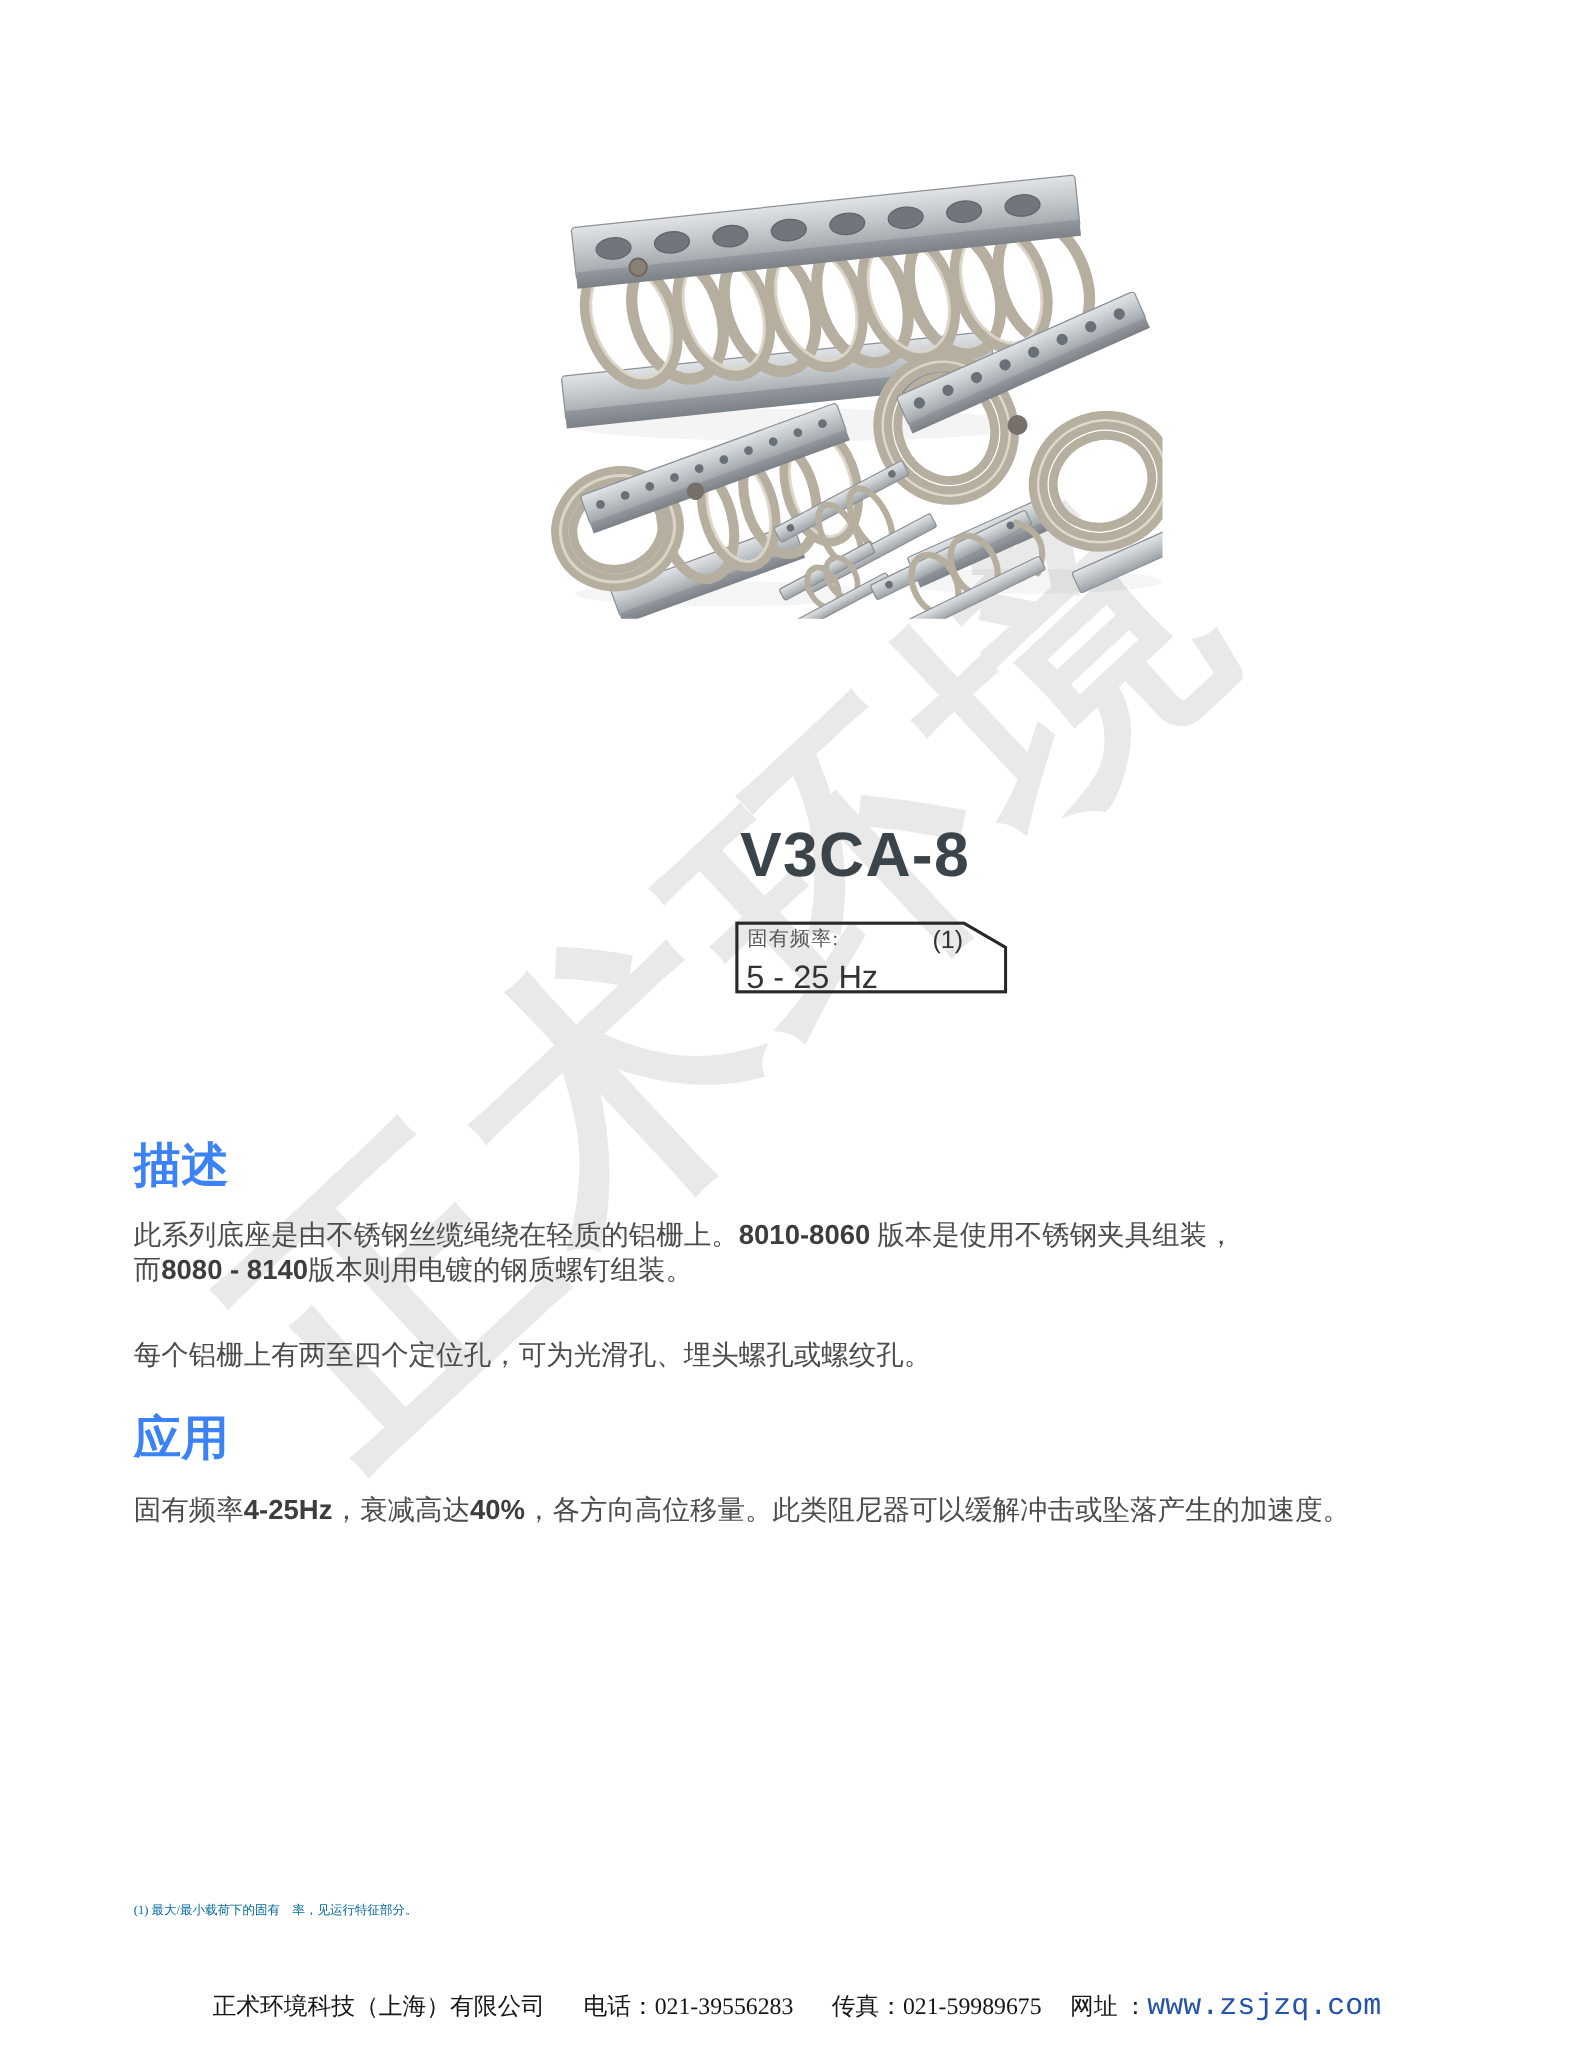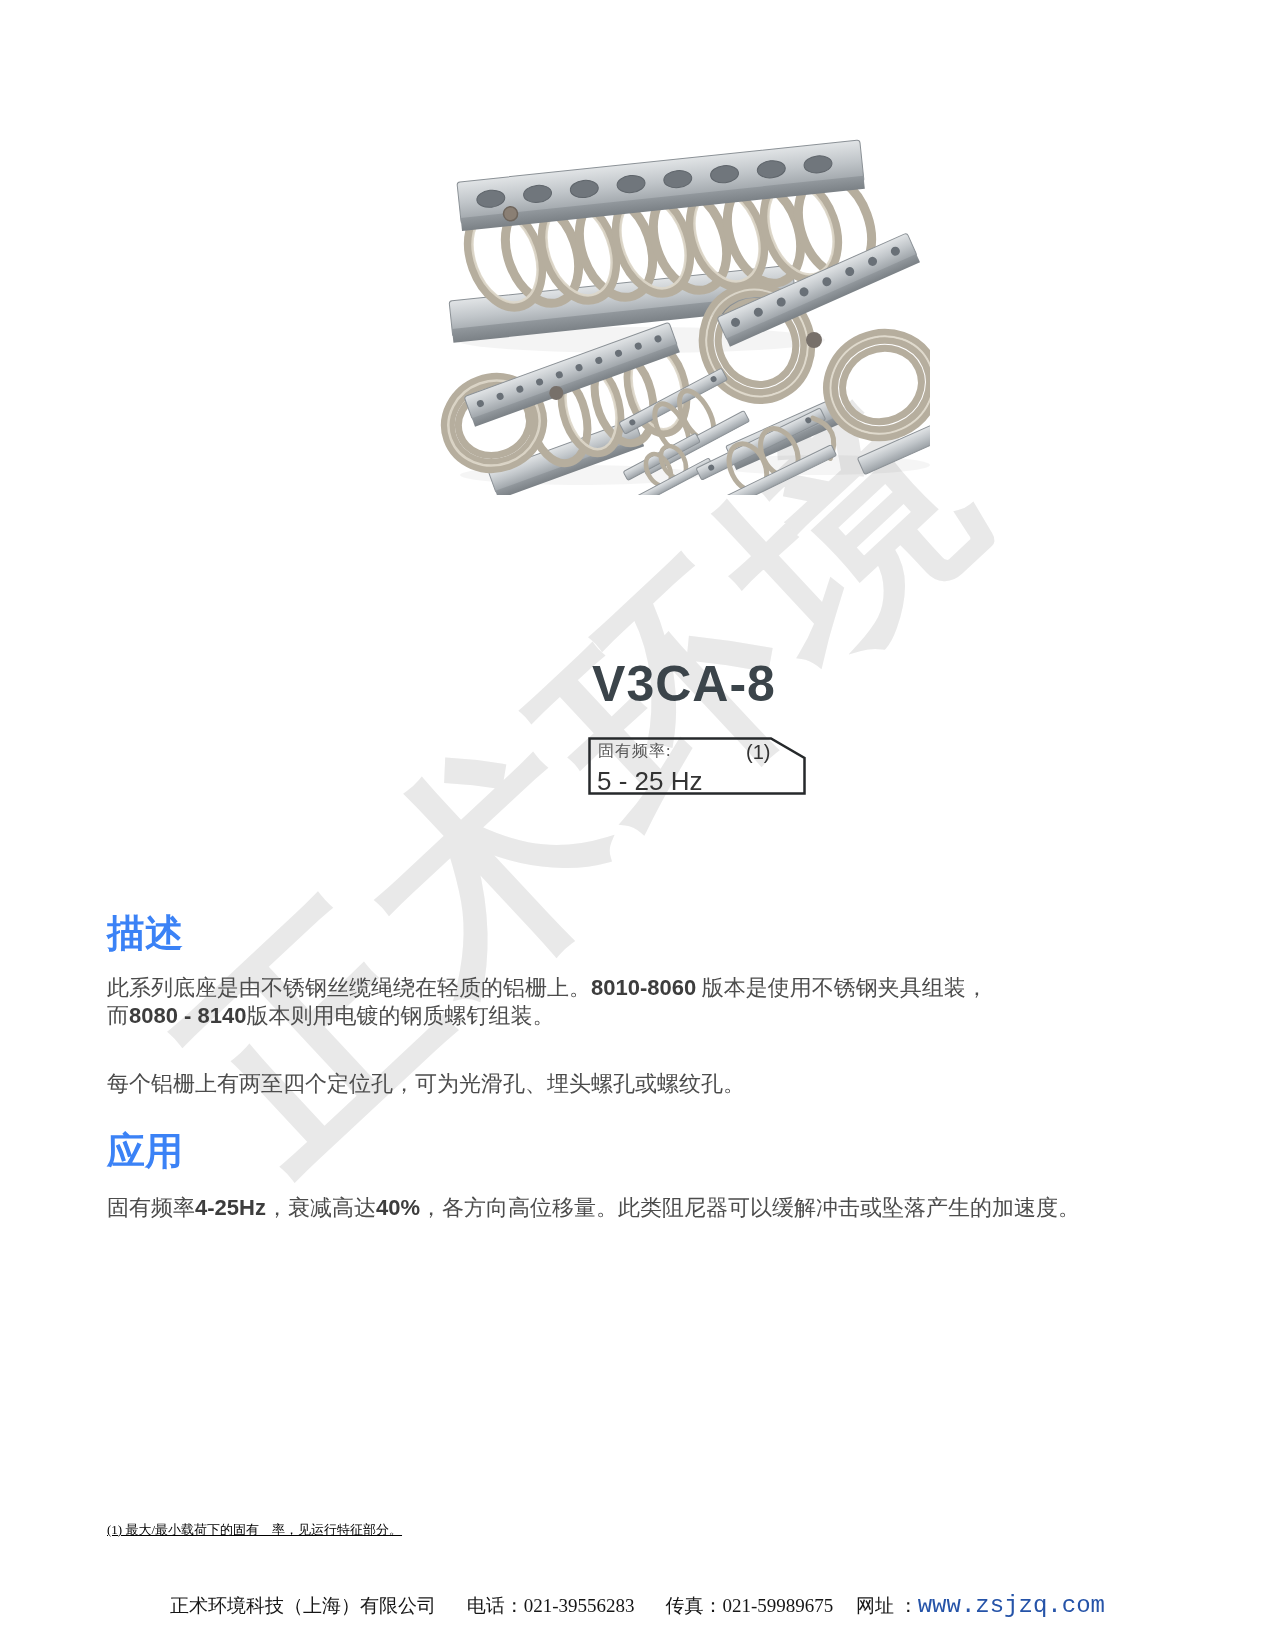--- a/index.html
+++ b/index.html
@@ -51,22 +51,22 @@
   .body-line .num{
     font-family:"Liberation Sans",sans-serif;font-weight:700;color:#3d3d3d;
   }
   .bl-1{top:976px;}
   .bl-2{top:1004px;}
   .bl-3{top:1072px;}
   .bl-4{top:1196px;}
   .bl-5{top:1230px;}
   
   .footnote{
-    position:absolute;left:107px;top:1521px;font-size:13px;color:#000000;
-    white-space:pre;z-index:2;text-decoration:underline;
+    position:absolute;left:107px;top:1521px;font-size:10px;color:#0369a1;
+    white-space:pre;z-index:2;
   }
   .footer{
     position:absolute;left:0;top:1592px;width:100%;text-align:center;
     font-size:19px;color:#161616;white-space:nowrap;z-index:2;
   }
   .footer .gap{display:inline-block;width:26px;}
   .footer .url{
     font-family:"Liberation Mono",monospace;font-size:24px;color:#2553a8;
     text-decoration:none;
   }

